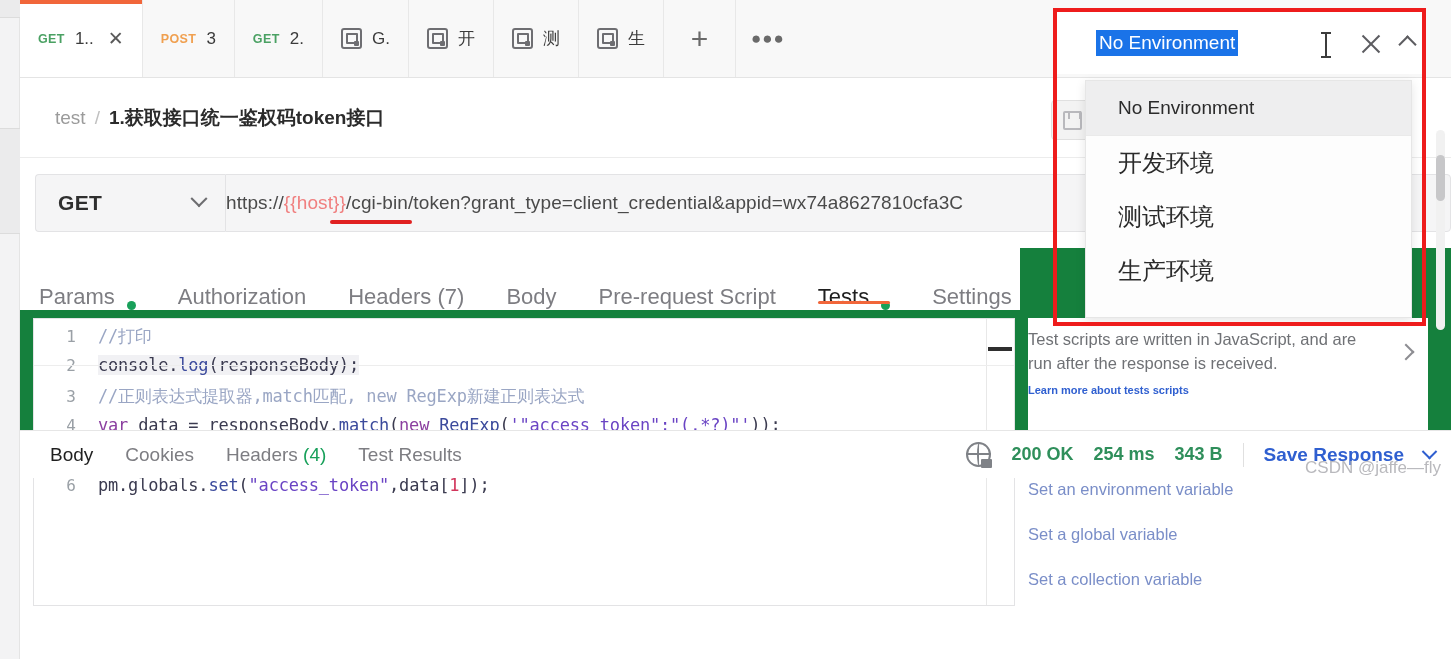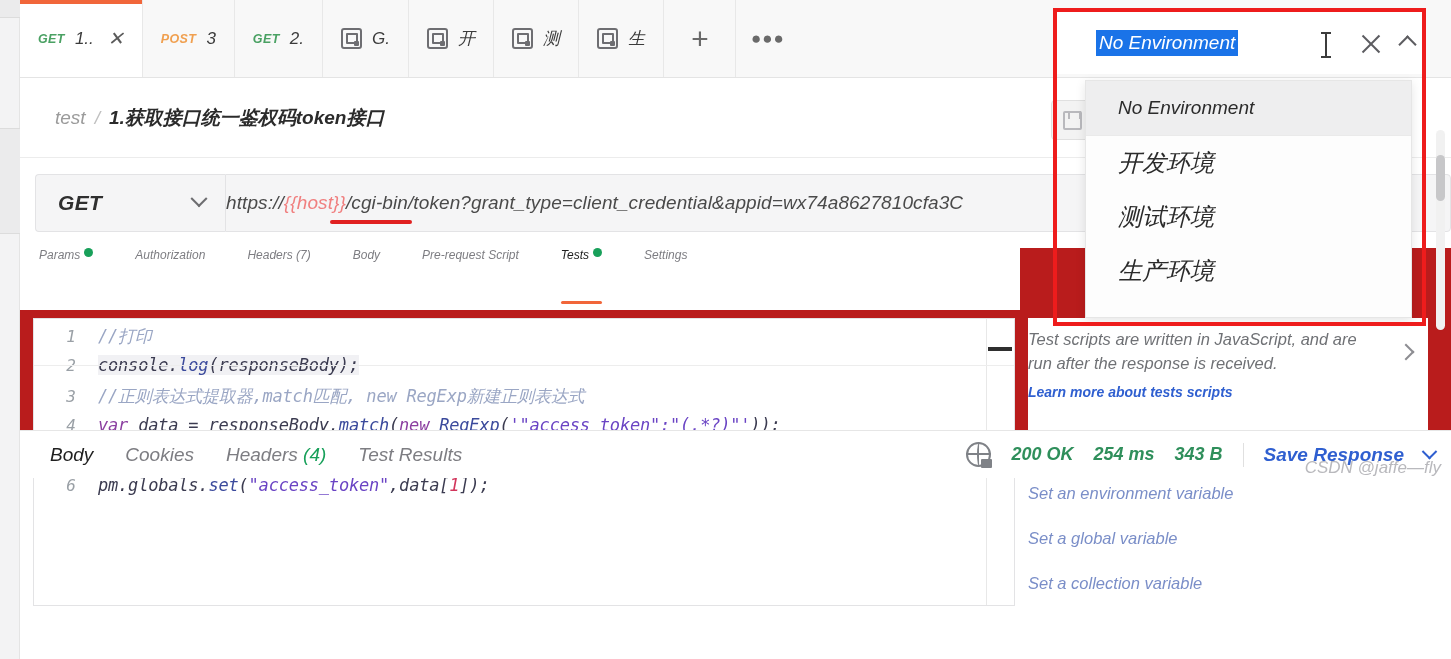--- a/index.html
+++ b/index.html
@@ -5,22 +5,21 @@
   * { box-sizing: border-box; margin: 0; padding: 0; }
   html, body {
     width: 1451px; height: 659px;
     background: #ffffff;
     font-family: "Liberation Sans", sans-serif;
     overflow: hidden;
   }
   #app {
     position: relative;
     width: 1451px; height: 478px;
-    background: #b91c1c;
-    font-style: italic;
+    background: #15803d;
   }
 
   
   .left-rail {
     position: absolute; left: 0; top: 0;
     width: 20px; height: 659px;
     background: #f3f3f4;
     border-right: 1px solid #e4e4e4;
   }
   .rail-chunk { position: absolute; left: 0; width: 20px; background: #ebebec; }
@@ -164,23 +163,23 @@
 
   
   .sectabs {
     position: absolute; left: 20px; top: 248px;
     width: 1000px; height: 62px;
     display: flex; align-items: center; gap: 0;
     background: #fff;
   }
   .sectab {
     position: relative;
-    height: 62px; display: flex; align-items: flex-start; gap: 4px;
+    height: 62px; display: flex; align-items: flex-end; gap: 12px;
     padding: 0 21px;
-    font-size: 12px; color: #7d7d82; cursor: pointer; white-space: nowrap;
+    font-size: 22px; color: #7d7d82; cursor: pointer; white-space: nowrap;
   }
   .sectab:first-child { padding-left: 19px; }
   .sectab.on { color: #1f1f1f; }
   .sectab.on::after {
     content: ""; position: absolute; left: 21px; right: 21px; bottom: 6px;
     height: 3px; background: #f1663a; border-radius: 2px;
   }
   .dot-green {
     width: 9px; height: 9px; border-radius: 50%; background: #18a05a; flex: none;
   }
@@ -229,21 +228,21 @@
     width: 400px; height: 296px;
     background: #fff;
     padding-top: 10px;
   }
   .info-desc {
     font-size: 16.5px; color: #6f7175; line-height: 1.45;
     width: 342px;
   }
   .info-link {
     margin-top: 8px;
-    font-size: 14px; font-weight: 700; color: #2f5fd0; cursor: pointer;
+    font-size: 11px; font-weight: 700; color: #2f5fd0; cursor: pointer;
   }
   .snip-title {
     margin-top: 40px;
     font-size: 16px; color: #8a8d92; letter-spacing: .6px;
   }
   .snip-item {
     margin-top: 26px;
     font-size: 16.5px; color: #7a8ec8; cursor: pointer;
   }
   .panel-chev {

